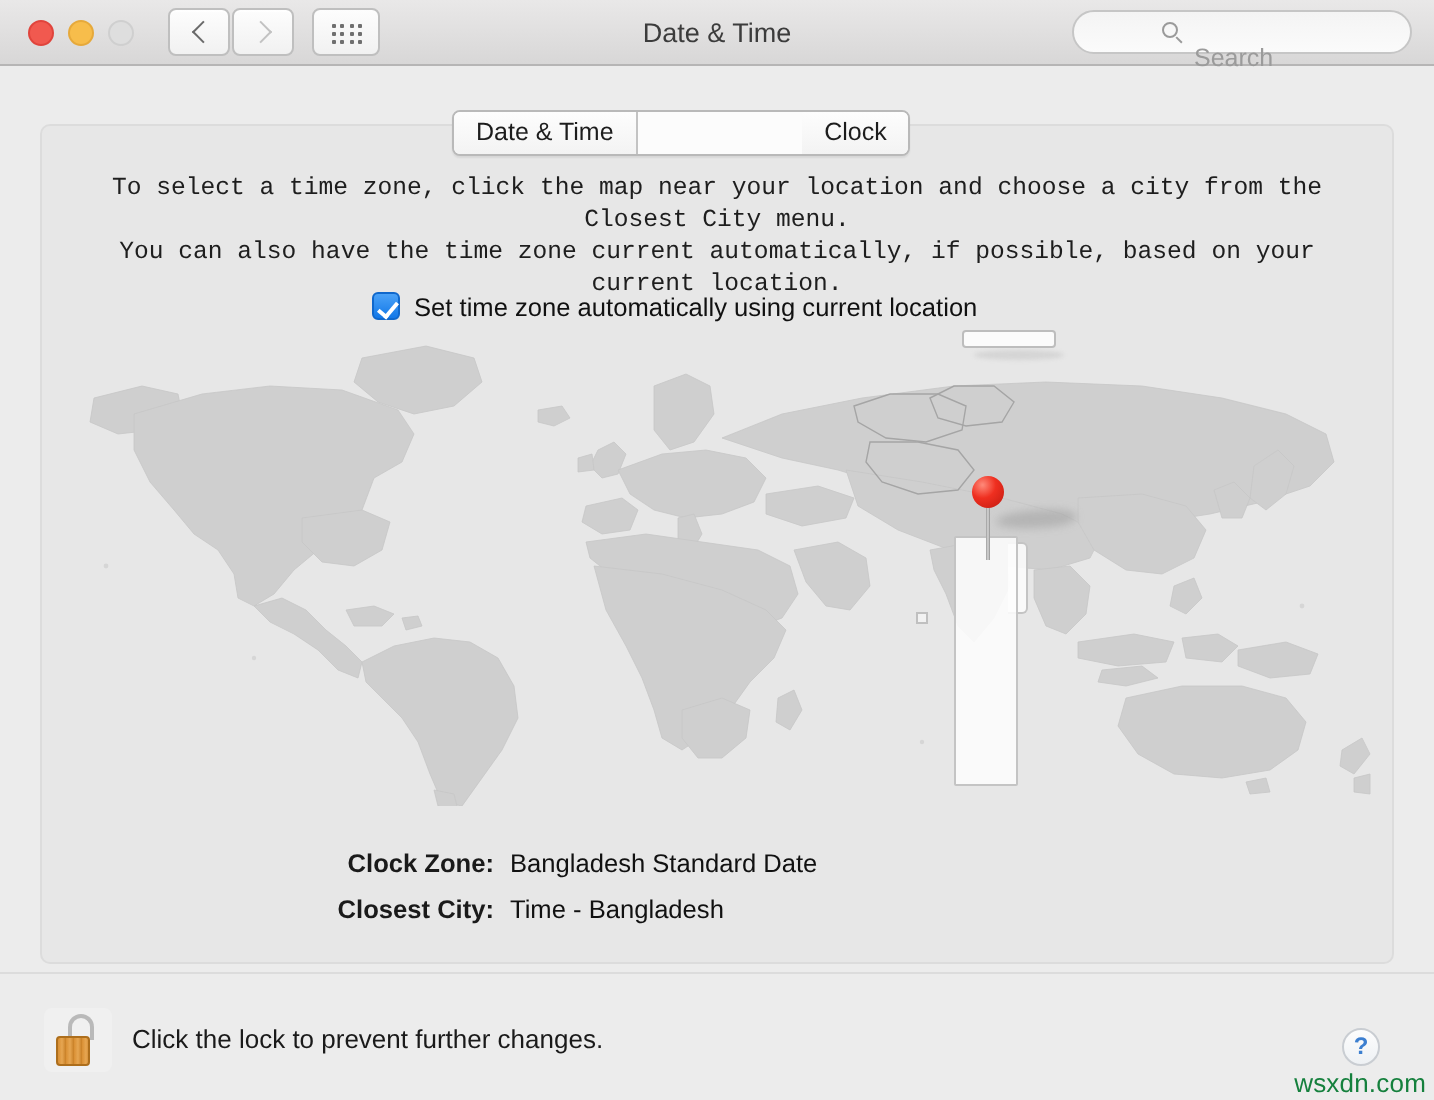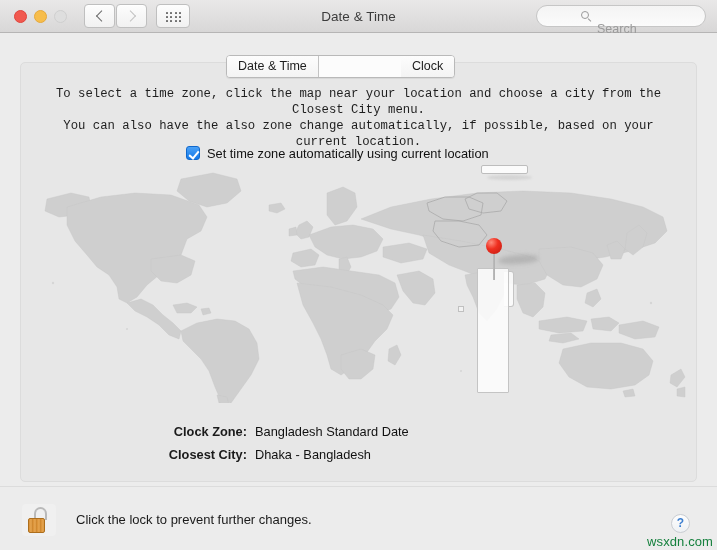--- a/index.html
+++ b/index.html
@@ -345,21 +345,20 @@
     background: repeating-linear-gradient(to right,
       #d98f33 0px, #e6a652 2px, #c87f25 4px);
     border: 1px solid #ad6e1c;
     box-sizing: border-box;
   }
   #lock-text {
     position: absolute;
     left: 66px; top: 512px;
     font-size: 13px;
     color: #1a1a1a;
-    margin-left: 10px;
   }
 
   #help-button {
     position: absolute;
     left: 671px; top: 514px;
     width: 19px; height: 19px;
     border-radius: 50%;
     background: linear-gradient(to bottom,#fdfdfd,#eef1f4);
     border: 1px solid #c9cdd2;
     box-sizing: border-box;
@@ -426,21 +425,21 @@
   <div id="panel"></div>
 
   <div id="tabbar">
     <div class="tab">Date &amp; Time</div>
     <div class="tab selected">Time Zone</div>
     <div class="tab">Clock</div>
   </div>
 
   <div id="description">
     <div>To select a time zone, click the map near your location and choose a city from the Closest City menu.</div>
-    <div>You can also have the also zone change automatically, if possible, based on your current location.</div>
+    <div>You can also have the time zone current automatically, if possible, based on your current location.</div>
   </div>
 
   <div id="auto-tz-row">
     <span id="auto-tz-box">
       <span class="check"></span>
     </span>
     <span id="auto-tz-label">Set time zone automatically using current location</span>
   </div>
 
   <div id="map">
@@ -559,21 +558,21 @@
     <span class="needle"></span>
     <span class="head"></span>
   </div>
 
   <div class="info-row" id="row-tz">
     <span class="info-label">Clock Zone:</span>
     <span class="info-value">Bangladesh Standard Date</span>
   </div>
   <div class="info-row" id="row-city">
     <span class="info-label">Closest City:</span>
-    <span class="info-value">Dhaka - Bangladesh</span>
+    <span class="info-value">Time - Bangladesh</span>
   </div>
 
   <div id="bottom-divider"></div>
 
   <div id="lock-button">
     <span id="lock-icon">
       <span class="shackle"></span>
       <span class="body"></span>
     </span>
   </div>

